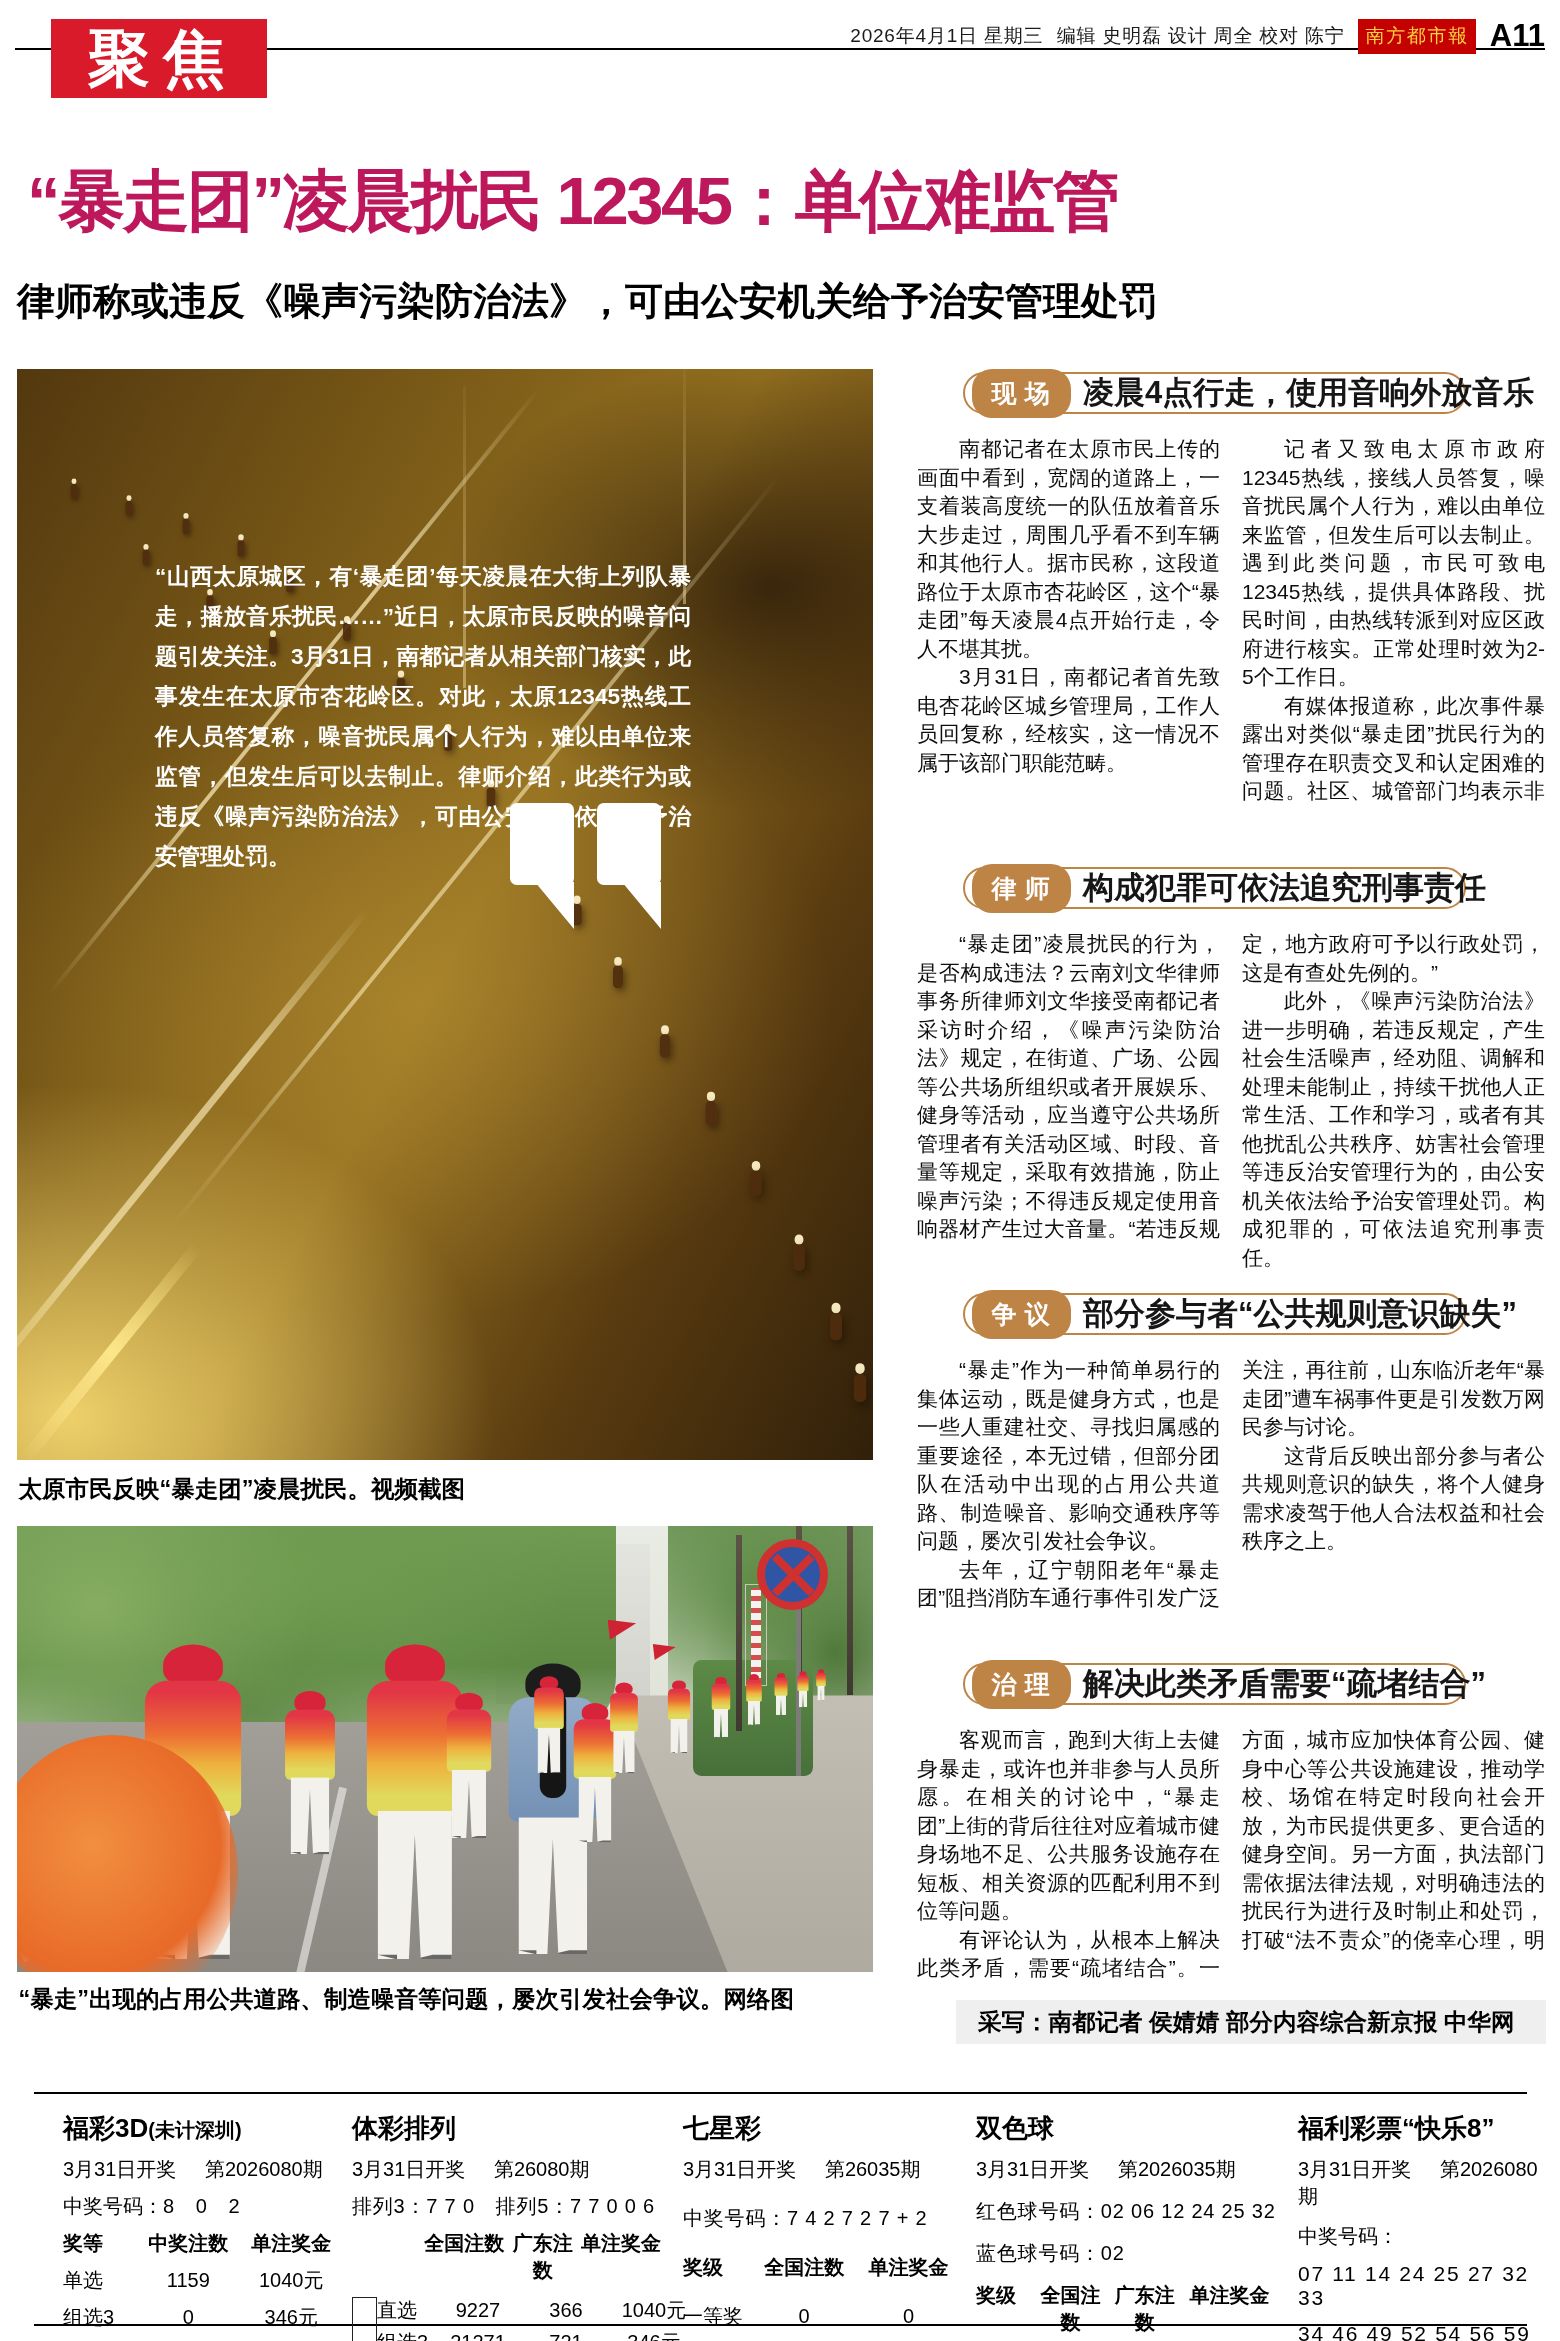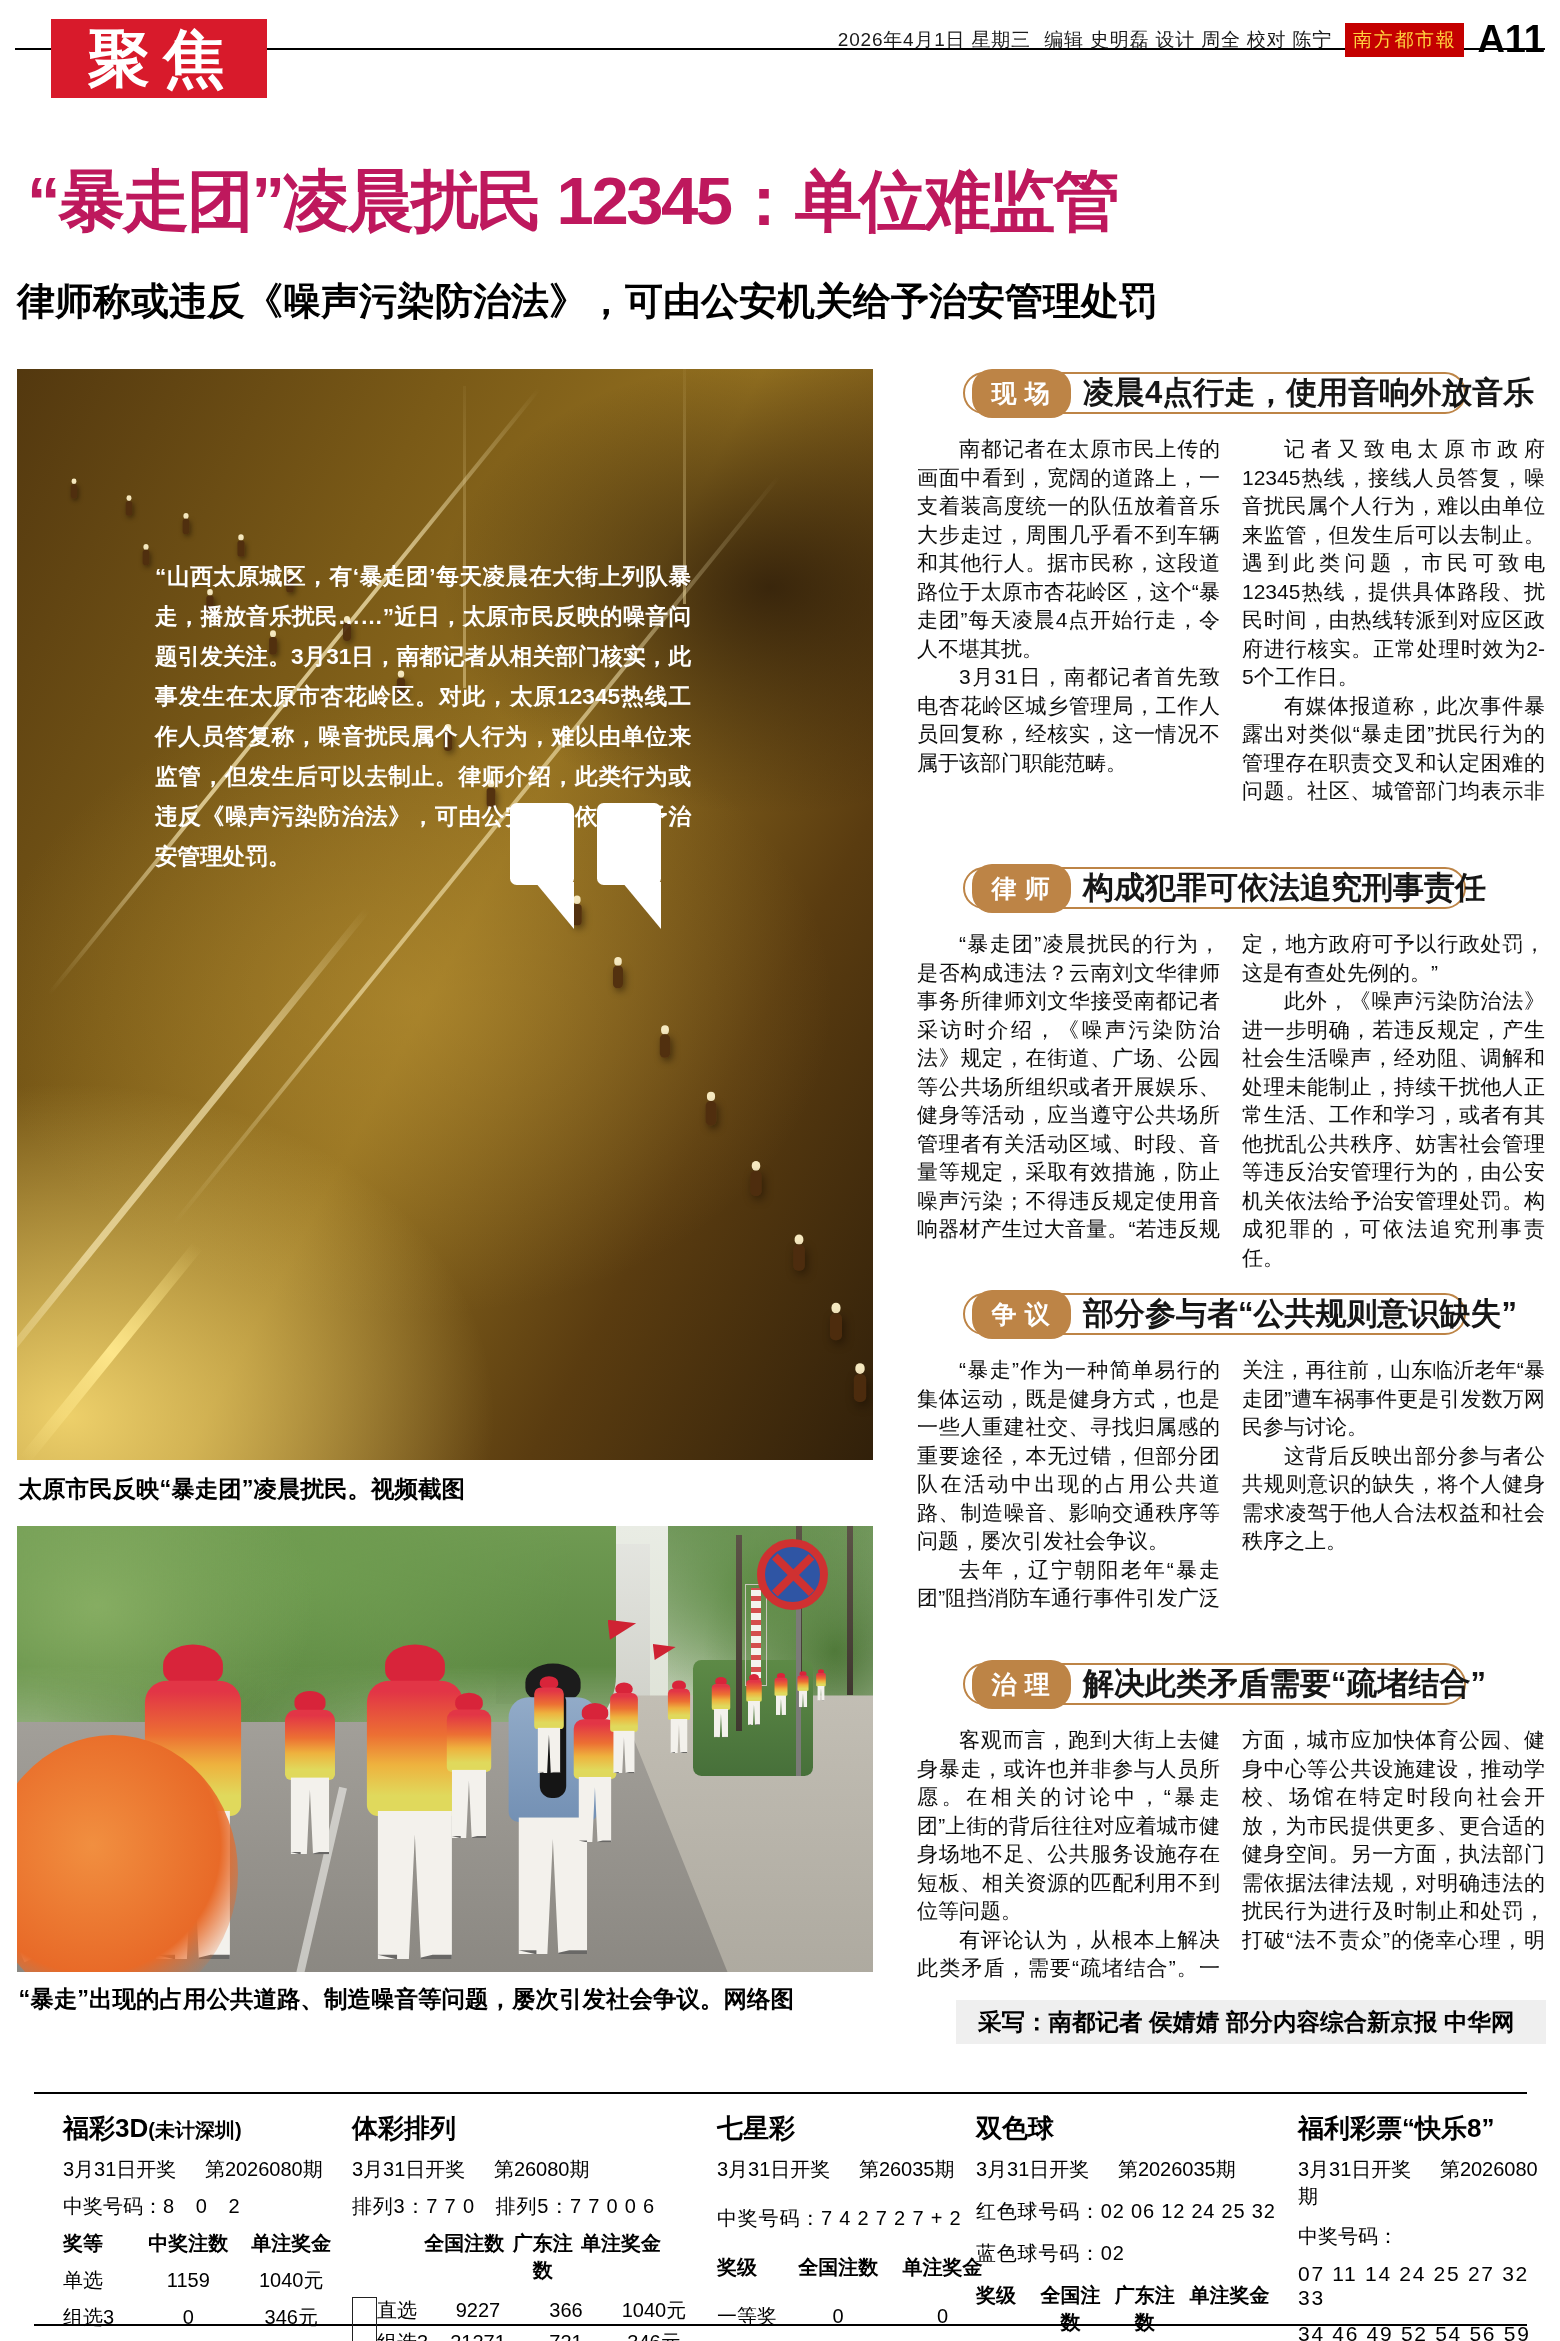--- a/index.html
+++ b/index.html
@@ -9,21 +9,21 @@
 
   
   .header-rule{position:absolute;left:15px;top:48px;width:1530px;height:1.7px;background:#000;}
   .focus-box{position:absolute;left:51px;top:19px;width:216px;height:79px;background:#d81a2b;
              color:#fff;font-weight:900;font-size:62px;display:flex;align-items:center;justify-content:center;
              letter-spacing:13.4px;padding-left:8.4px;box-sizing:border-box;}
   .header-meta{position:absolute;top:18.4px;right:15px;display:flex;align-items:center;gap:13.4px;}
   .hm-text{font-size:19px;color:#1a1a1a;letter-spacing:0.8px;}
   .brand-logo{background:#c40000;color:#ffd23f;font-size:19px;font-weight:400;letter-spacing:1.7px;
               padding:4.2px 7.5px;font-family:"Liberation Serif","DejaVu Serif",serif;}
-  .page-no{font-size:38px;font-weight:900;color:#000;}
+  .page-no{font-size:31px;font-weight:900;color:#000;}
 
   
   .headline{position:absolute;left:27px;top:156px;width:1533px;font-size:67px;font-weight:900;
             letter-spacing:-2.5px;color:#be185d;white-space:nowrap;}
   .subheadline{position:absolute;left:17px;top:276px;width:1524px;font-size:38px;font-weight:700;color:#000;}
 
   
   .photo1{position:absolute;left:17px;top:369px;width:856px;height:1091px;overflow:hidden;
     background:
       radial-gradient(687px 536px at 6% 96%, rgba(255,226,120,.85), rgba(255,226,120,0) 62%),
@@ -413,21 +413,21 @@
           <span class="r2">21271</span>
           <span class="r3">721</span>
           <span class="r4">346元</span>
         </div>
 
       </div>
     </div>
 
   </div>
 
-  <div class="lot-block qx" style="left:683px;width:276px;margin-left:34px;">
+  <div class="lot-block qx" style="left:683px;width:276px;">
     <div class="lot-title">七星彩</div>
     <div class="lot-line">
       <span>3月31日开奖</span><span class="gap"></span><span>第26035期</span>
     </div>
     <div class="lot-line num" style="margin-top:22px;">中奖号码：7 4 2 7 2 7 + 2</div>
     <div class="lrow" style="font-weight:700;margin-top:22px;">
       <span class="c1">奖级</span>
       <span class="c2">全国注数</span>
       <span class="c3">单注奖金</span>
     </div>

